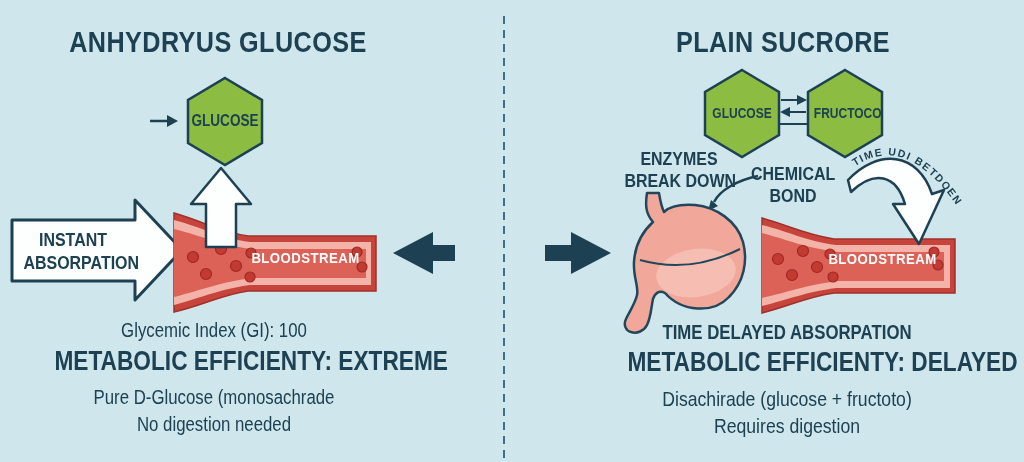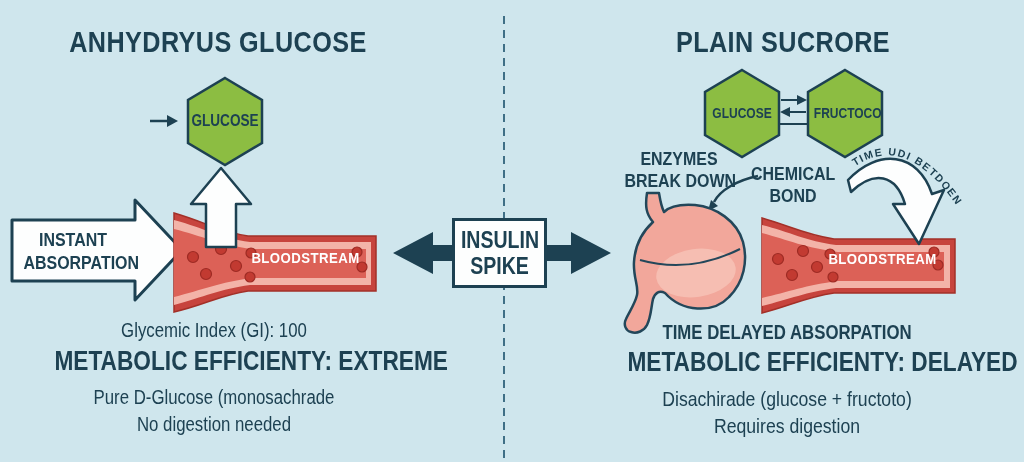--- a/index.html
+++ b/index.html
@@ -142,24 +142,20 @@
   <div class="txt bold cond" style="left:614px;top:148px;width:130px;font-size:19px;line-height:22px;">
     <span style="display:block">ENZYMES</span>
     <span style="display:block">BREAK DOWN</span>
   </div>
 
   <div class="txt bold cond" style="left:743px;top:163px;width:100px;font-size:19px;line-height:22px;">
     <span style="display:block">CHEMICAL</span>
     <span style="display:block">BOND</span>
   </div>
 
-  <div class="insulin-box">
-    <div class="ln">INSULIN</div>
-    <div class="ln">SPIKE</div>
-  </div>
 
   <div class="txt cond" style="left:24px;top:320px;width:380px;font-size:20px;">Glycemic Index (GI): 100</div>
   <div class="txt bold cond" style="left:24px;top:347px;width:380px;font-size:27px;">METABOLIC EFFICIENTY: EXTREME</div>
   <div class="txt cond" style="left:24px;top:387px;width:380px;font-size:20px;">Pure D-Glucose (monosachrade</div>
   <div class="txt cond" style="left:24px;top:414px;width:380px;font-size:20px;">No digestion needed</div>
 
   <div class="txt bold cond" style="left:597px;top:322px;width:380px;font-size:20px;">TIME DELAYED ABSORPATION</div>
   <div class="txt bold cond" style="left:597px;top:348px;width:380px;font-size:27px;">METABOLIC EFFICIENTY: DELAYED</div>
   <div class="txt cond" style="left:597px;top:388px;width:380px;font-size:21px;">Disachirade (glucose + fructoto)</div>
   <div class="txt cond" style="left:597px;top:415px;width:380px;font-size:21px;">Requires digestion</div>

